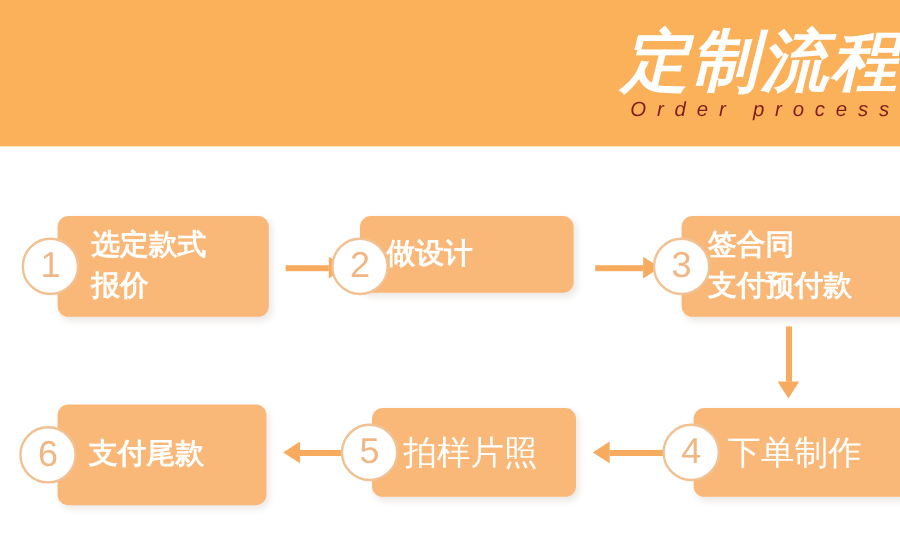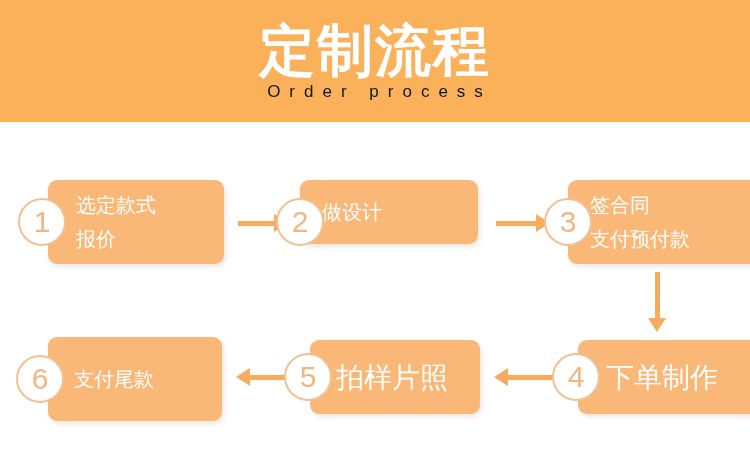--- a/index.html
+++ b/index.html
@@ -32,34 +32,35 @@
     overflow: hidden;
   }
   .banner-inner {
     position: absolute;
     left: 0;
     top: 0;
     width: 750px;
     height: 122px;
     display: flex;
     flex-direction: column;
-    align-items: center;
+    align-items: flex-end;
     justify-content: center;
+    font-style: italic;
   }
   .banner-title {
     color: #ffffff;
     font-size: 56px;
     line-height: 58px;
     font-weight: bold;
     letter-spacing: 2px;
     margin: 0 0 2px 0;
     white-space: nowrap;
   }
   .banner-subtitle {
-    color: #0f172a;
+    color: #7f1d1d;
     font-size: 17px;
     line-height: 19px;
     font-weight: normal;
     letter-spacing: 9px;
     text-indent: 9px;
     white-space: nowrap;
   }
 
   
   .flow {
@@ -86,22 +87,23 @@
     justify-content: center;
   }
   .step-label {
     color: #ffffff;
     font-size: 28px;
     line-height: 33px;
     font-weight: normal;
     white-space: nowrap;
   }
   .step-box.two-line .step-label {
-    font-size: 20px;
+    font-size: 24px;
     line-height: 34px;
+    font-weight: bold;
   }
   .step-num {
     position: absolute;
     width: 48px;
     height: 48px;
     border-radius: 50%;
     background: #ffffff;
     border: 2px solid #f2c193;
     color: #f0b784;
     font-size: 30px;

